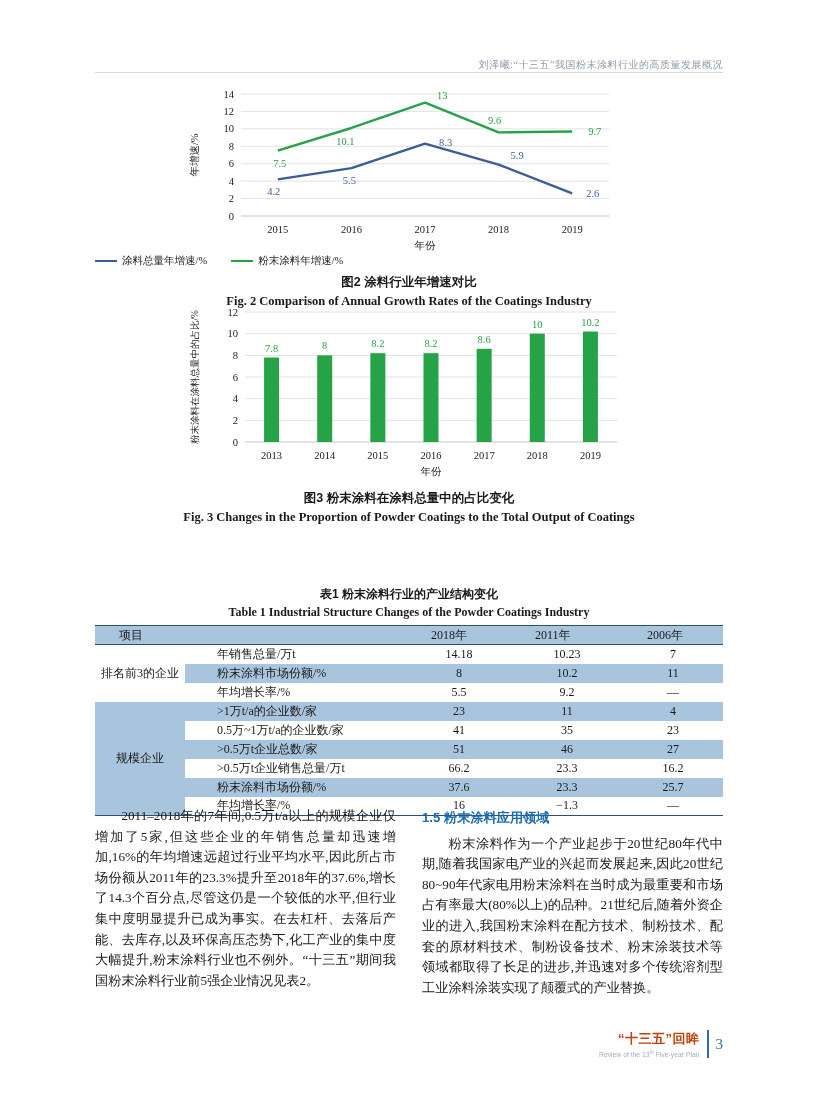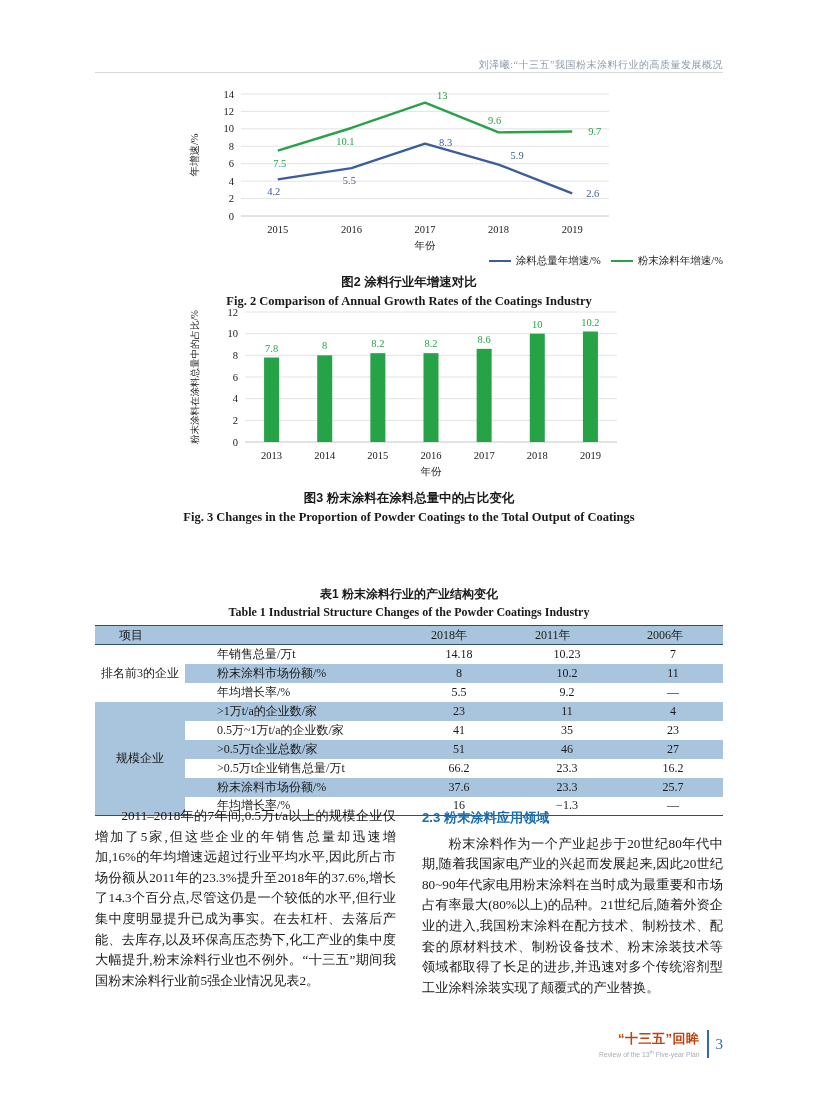--- a/index.html
+++ b/index.html
@@ -16,21 +16,21 @@
     border-bottom:1px solid #d9d9d9;
   }
   
   .figure { position:absolute; left:95px; width:628px; }
   #fig2-block { top:86px; }
   #fig3-block { top:300px; }
   .chart-holder { margin-left:88px; }
   .tick  { font-family:"Liberation Serif","DejaVu Serif",serif; font-size:10.5px; fill:#1a1a1a; }
   .tick-s{ font-family:"Liberation Serif","DejaVu Serif",serif; font-size:9.5px; fill:#1a1a1a; }
   .dlabel{ font-family:"Liberation Serif","DejaVu Serif",serif; font-size:10.5px; }
-  .legend { display:flex; justify-content:flex-end; gap:10px; font-size:10.5px; margin-top:-2px; }
+  .legend { display:flex; justify-content:flex-start; gap:24px; font-size:10.5px; margin-top:-2px; }
   .legend-item { display:flex; align-items:center; }
   .swatch { display:inline-block; width:22px; height:2.6px; margin-right:5px; }
   .caption-zh { font-family:"Liberation Sans","DejaVu Sans",sans-serif; font-weight:bold;
                 font-size:12.5px; text-align:center; margin-top:6px; }
   .caption-en { font-family:"Liberation Serif","DejaVu Serif",serif; font-weight:bold;
                 font-size:12.5px; text-align:center; margin-top:3px; }
   
   .table-block { position:absolute; top:546px; left:95px; width:628px; }
   .tbl-title-zh { font-family:"Liberation Sans","DejaVu Sans",sans-serif; font-weight:bold;
                   font-size:12px; text-align:center;margin-top:40px; }
@@ -248,21 +248,21 @@
           </tr>
         </tbody>
       </table>
   </div>
 
   <div class="columns">
     <div class="col">
       <p>2011–2018年的7年间,0.5万t/a以上的规模企业仅增加了5家,但这些企业的年销售总量却迅速增加,16%的年均增速远超过行业平均水平,因此所占市场份额从2011年的23.3%提升至2018年的37.6%,增长了14.3个百分点,尽管这仍是一个较低的水平,但行业集中度明显提升已成为事实。在去杠杆、去落后产能、去库存,以及环保高压态势下,化工产业的集中度大幅提升,粉末涂料行业也不例外。“十三五”期间我国粉末涂料行业前5强企业情况见表2。</p>
     </div>
     <div class="col">
-      <div class="sec-heading">2.3  粉末涂料应用领域</div>
+      <div class="sec-heading">1.5  粉末涂料应用领域</div>
       <p>粉末涂料作为一个产业起步于20世纪80年代中期,随着我国家电产业的兴起而发展起来,因此20世纪80~90年代家电用粉末涂料在当时成为最重要和市场占有率最大(80%以上)的品种。21世纪后,随着外资企业的进入,我国粉末涂料在配方技术、制粉技术、配套的原材料技术、制粉设备技术、粉末涂装技术等领域都取得了长足的进步,并迅速对多个传统溶剂型工业涂料涂装实现了颠覆式的产业替换。</p>
     </div>
   </div>
 
   <div class="footer">
     <div class="footer-text">
       <div class="footer-zh">“十三五”回眸</div>
       <div class="footer-en"><span>Review of the 13</span><sup>th</sup><span> Five-year Plan</span></div>
     </div>
     <div class="footer-divider"></div>

